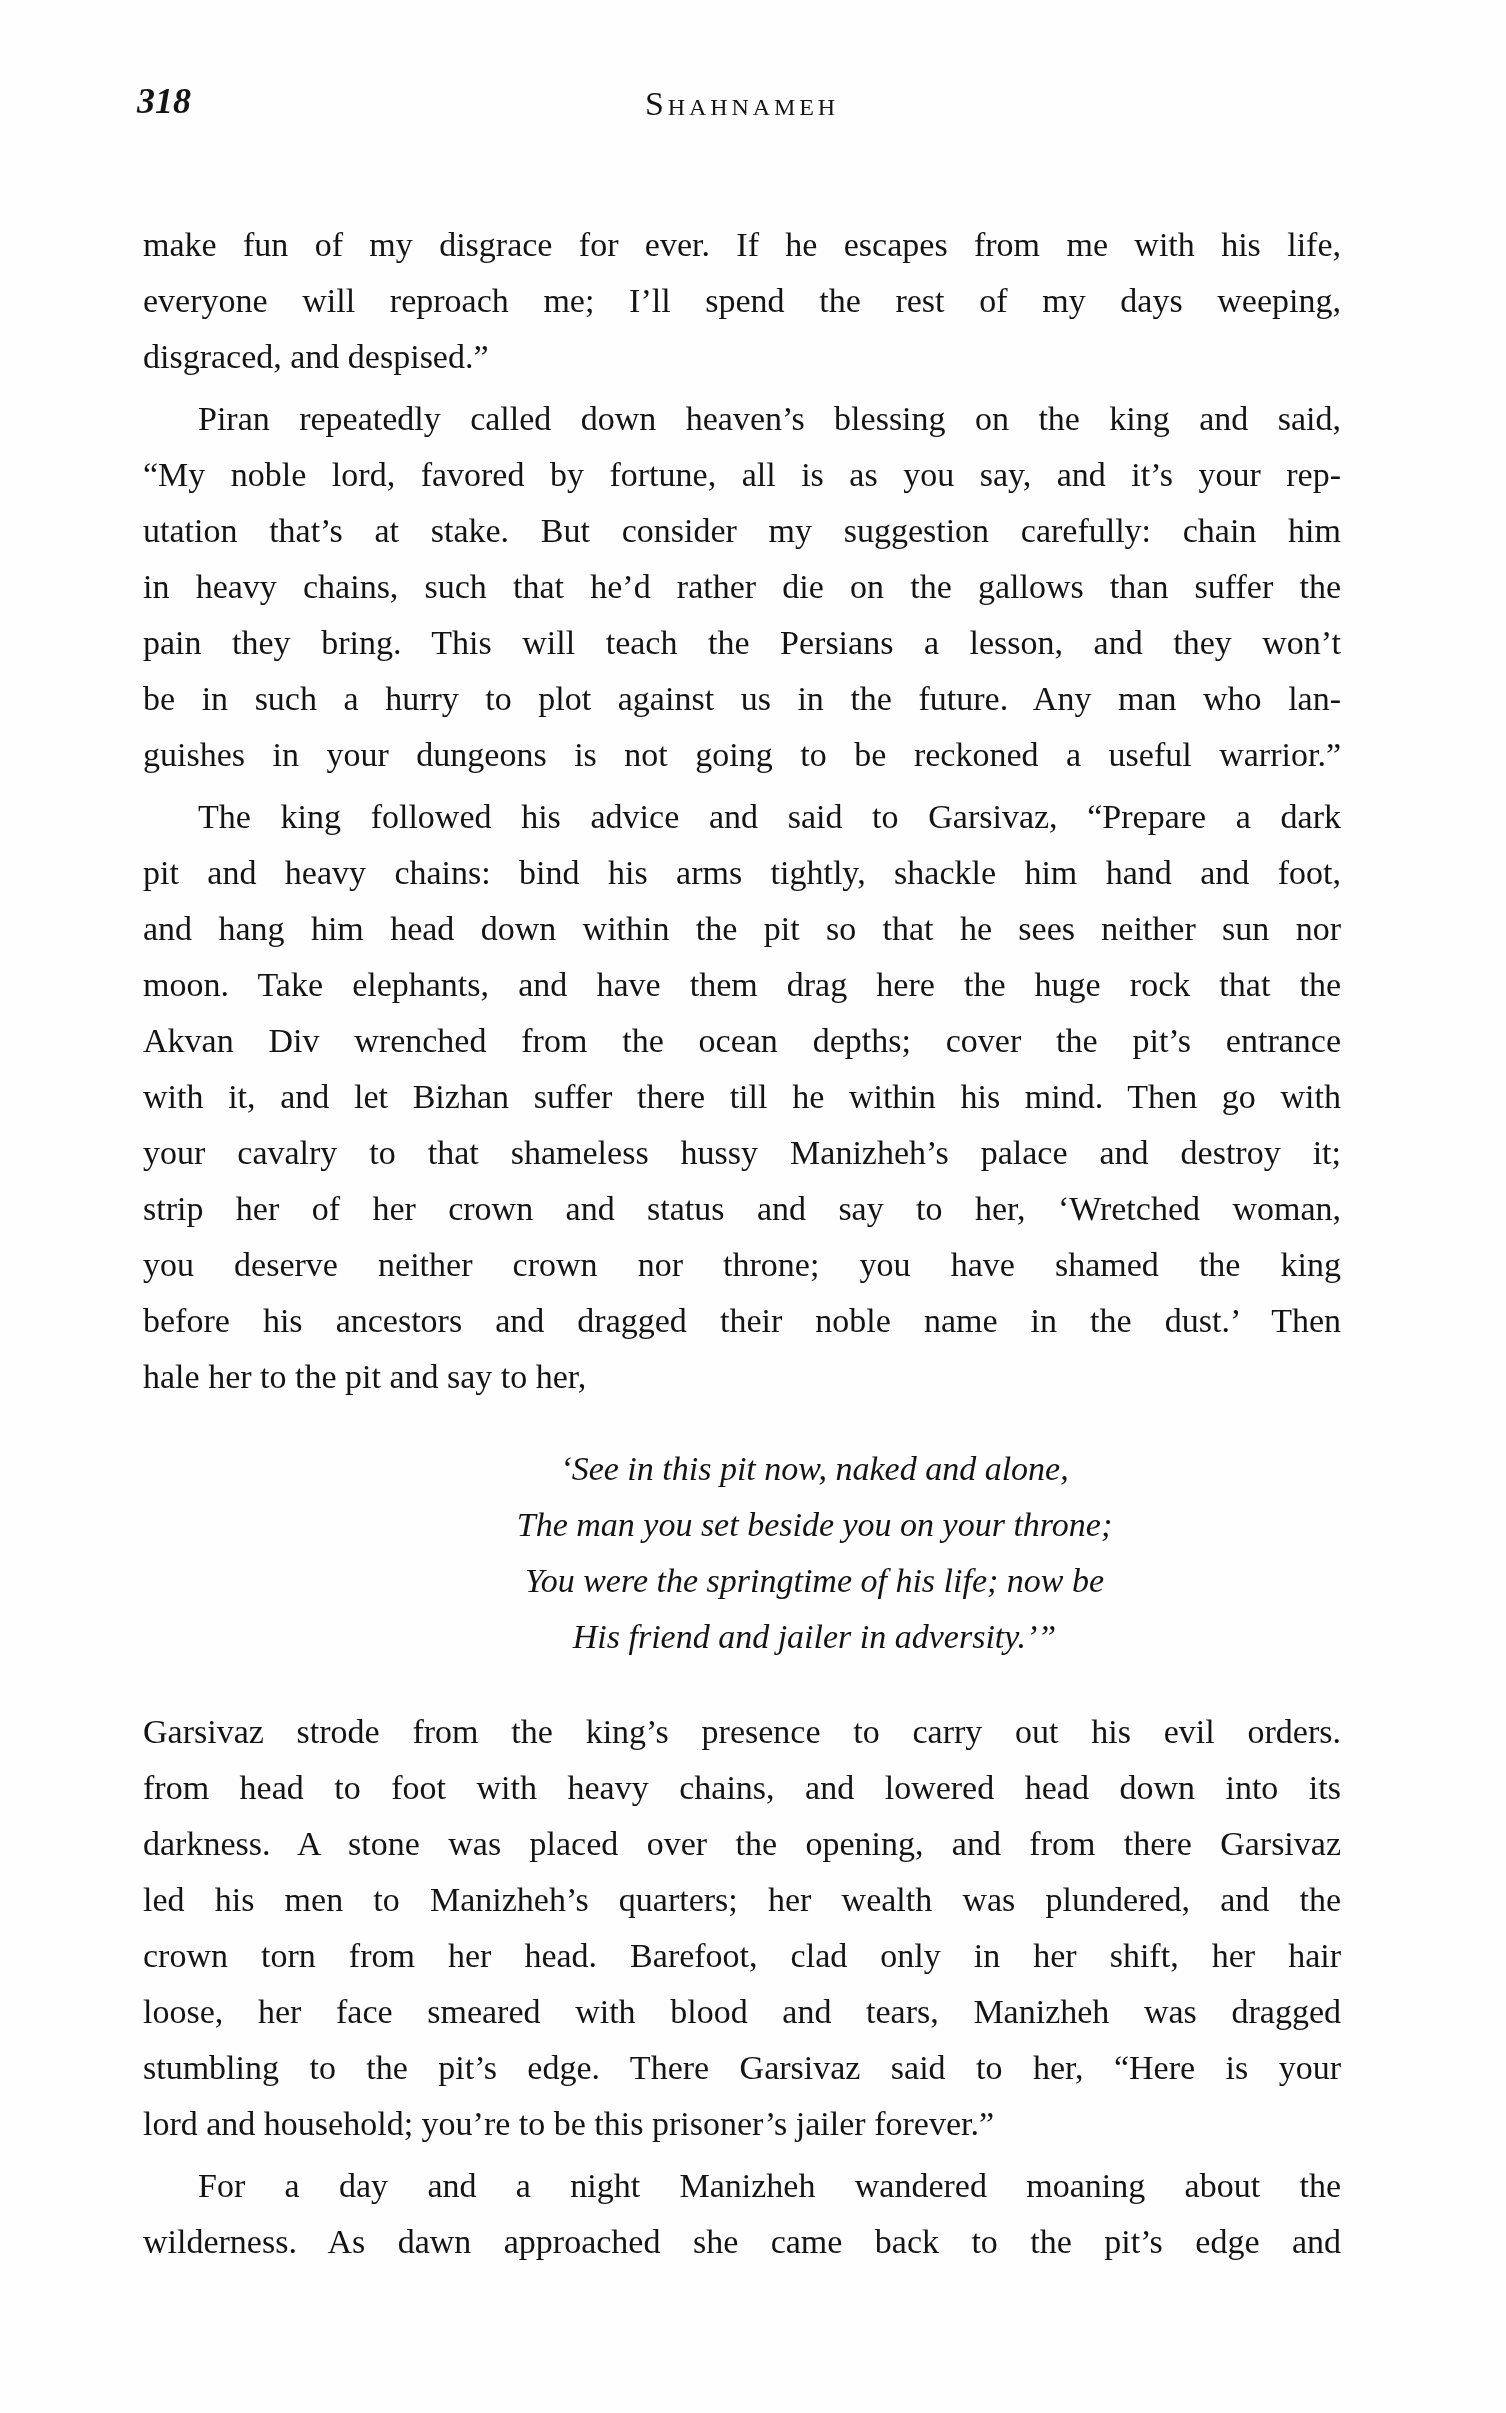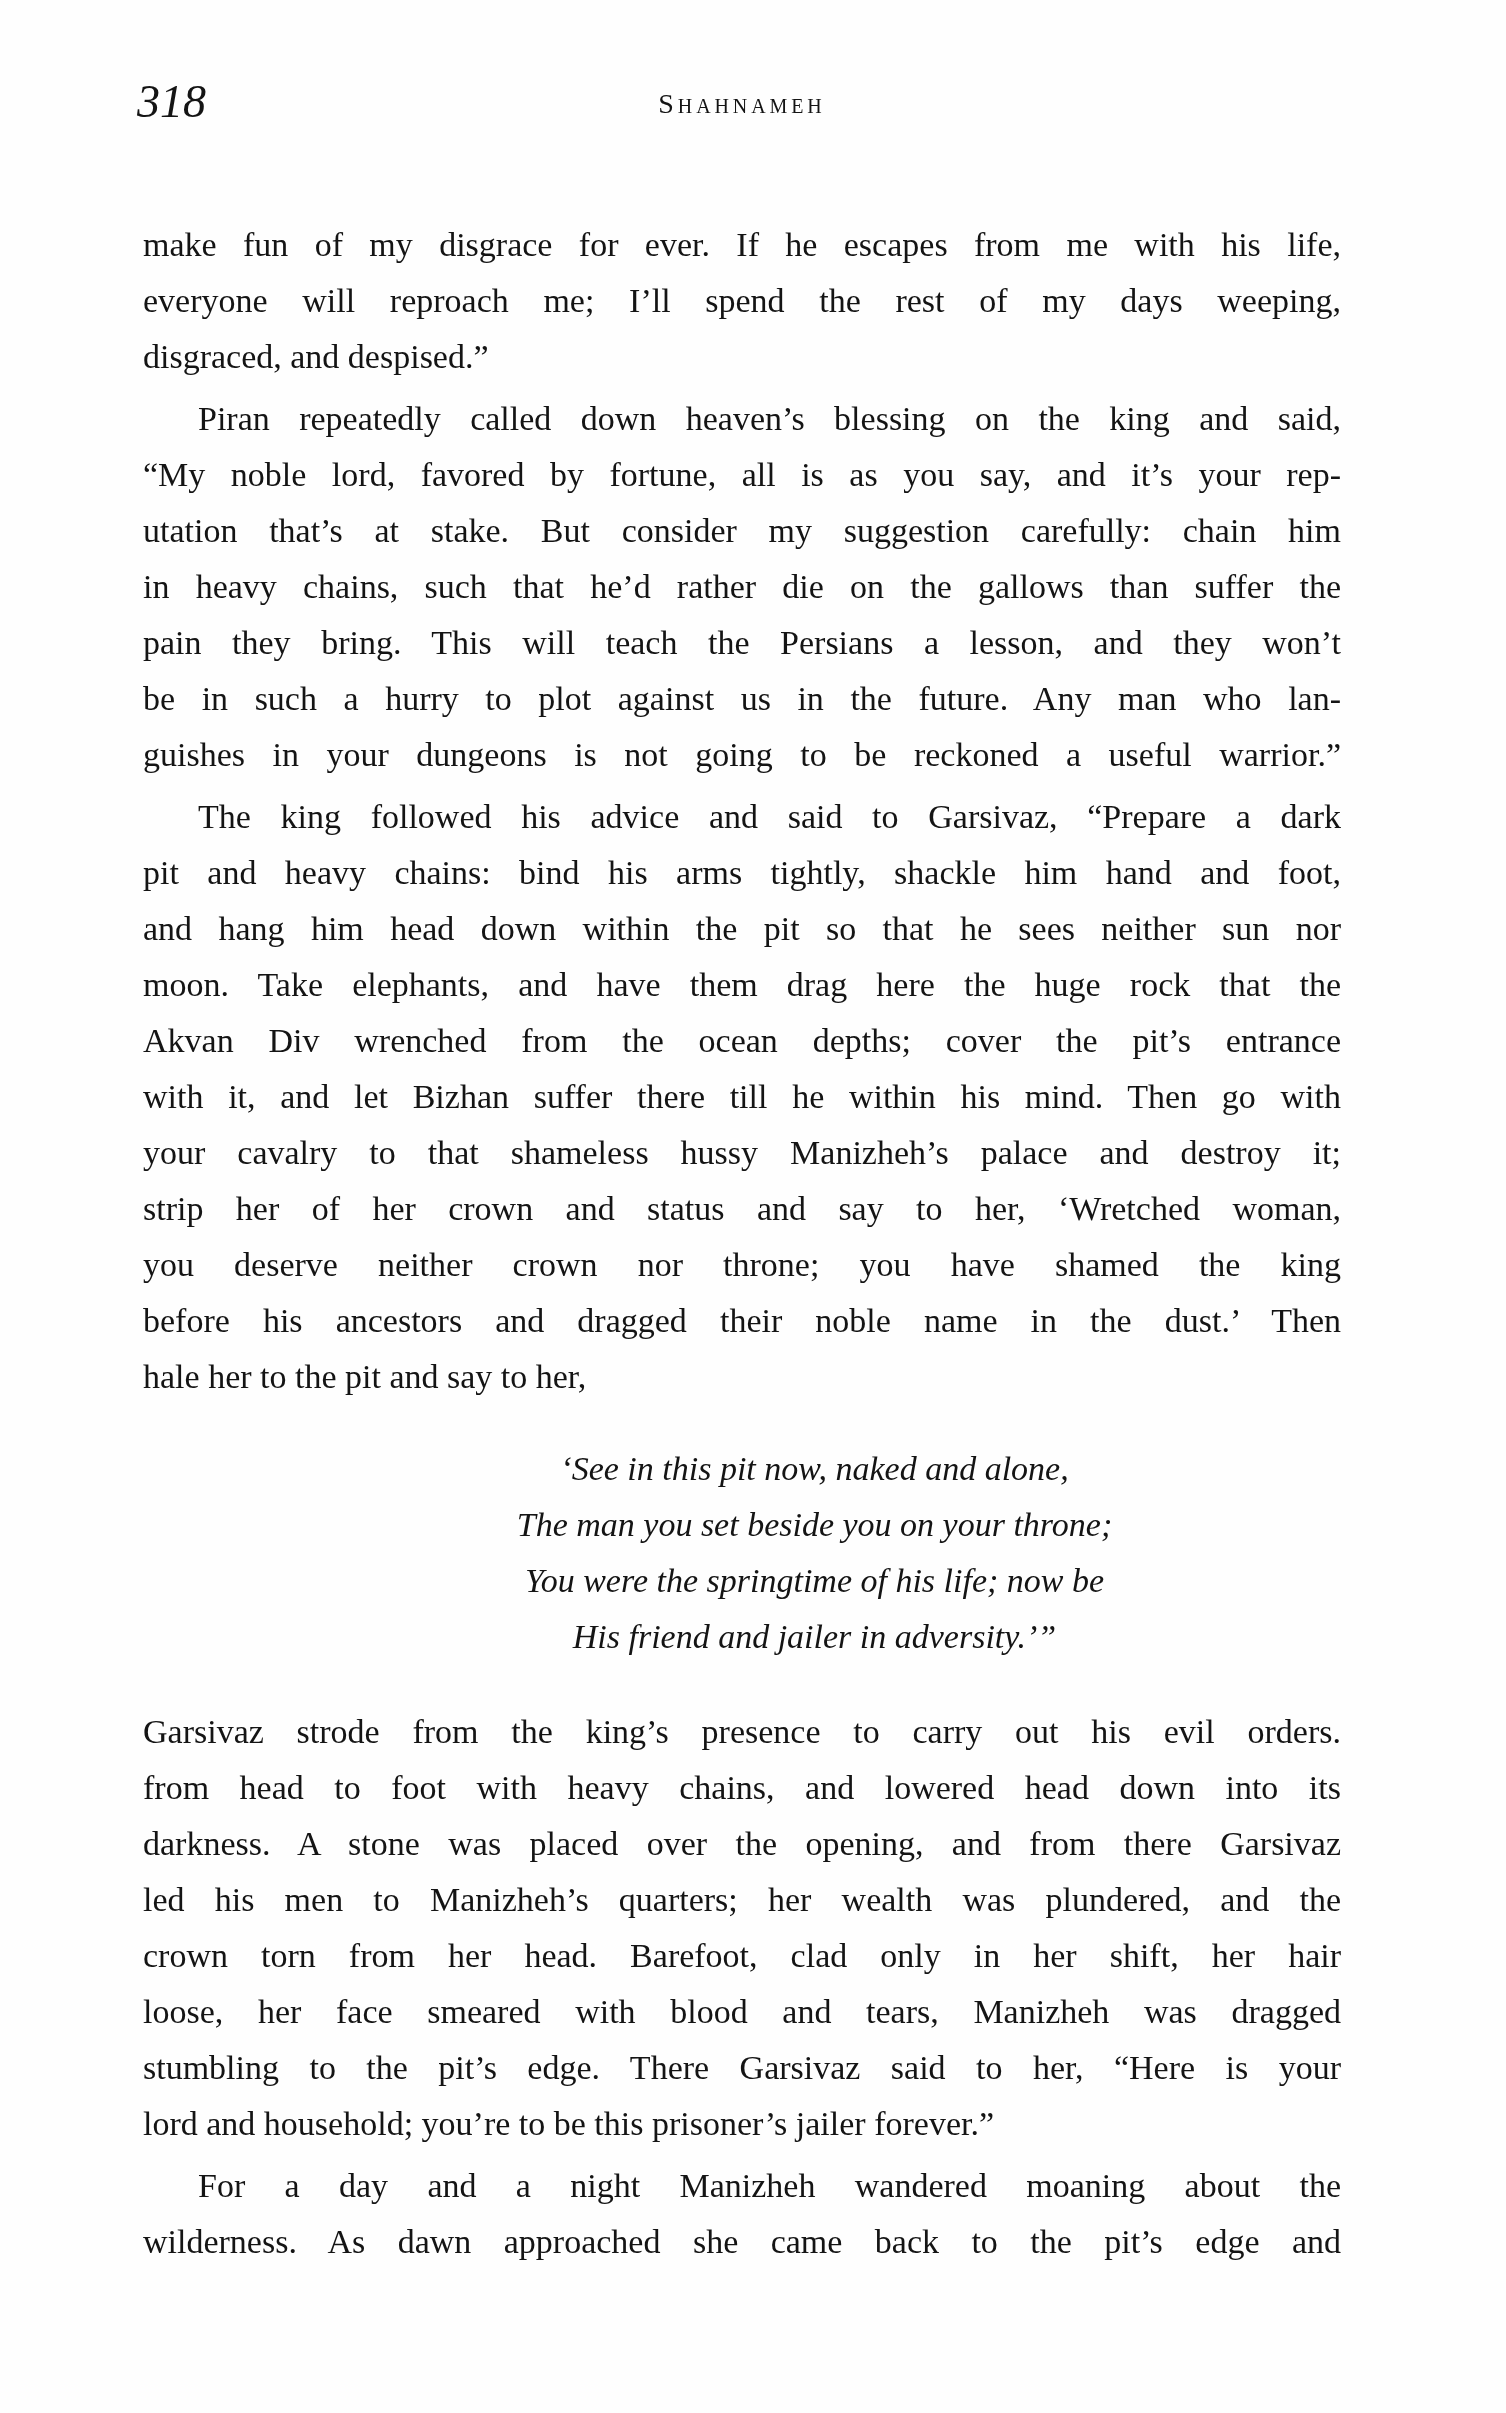--- a/index.html
+++ b/index.html
@@ -17,32 +17,33 @@
     top: 81px;
     left: 137px;
     width: 1210px;
     height: 47px;
   }
   .page-number {
     position: absolute;
     left: 0;
     top: 0;
     font-style: italic;
-    font-size: 46px;
+    font-size: 36px;
     line-height: 41px;
+    font-weight: bold;
   }
   .running-header {
     position: absolute;
     left: 0;
     right: 0;
     top: 1.6px;
     text-align: center;
     font-variant: small-caps;
     letter-spacing: 3.9px;
-    font-size: 28px;
+    font-size: 34px;
     line-height: 41px;
   }
   .text-block {
     position: absolute;
     left: 137px;
     top: 211px;
     width: 1210px;
     font-size: 34px;
     line-height: 56px;
   }

